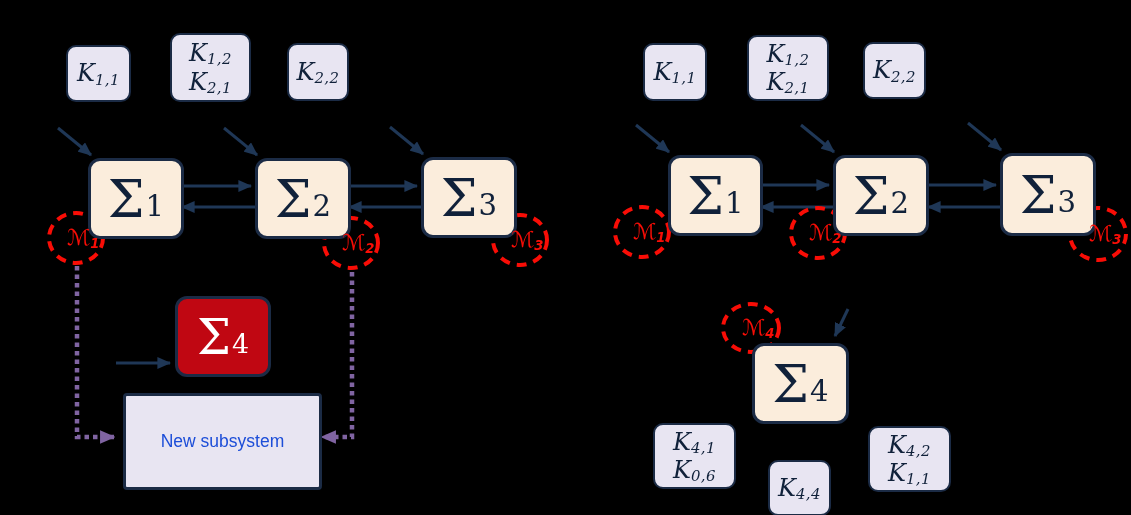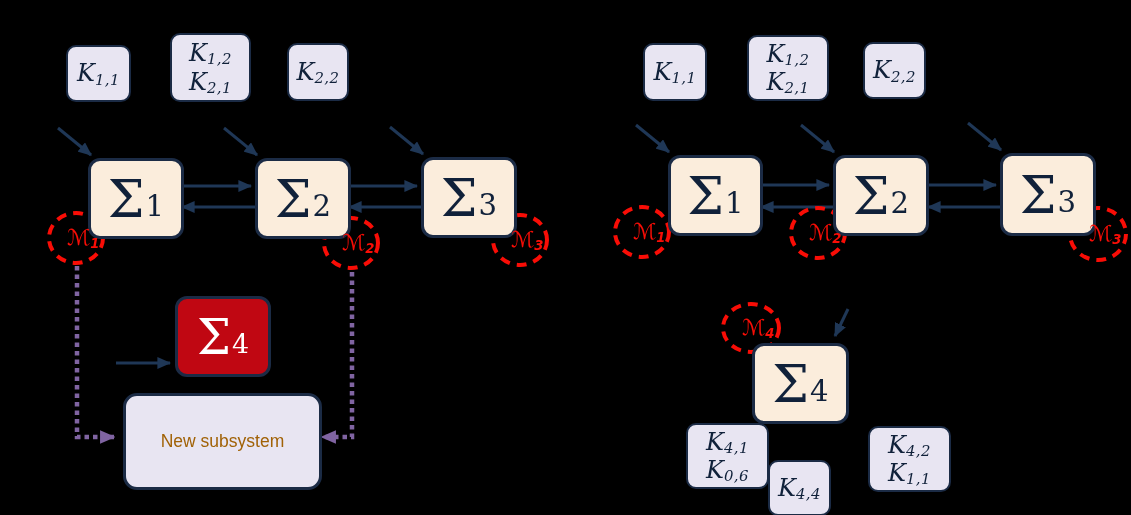--- a/index.html
+++ b/index.html
@@ -36,21 +36,21 @@
   .sigma sub{font-size:0.56em;vertical-align:baseline;position:relative;bottom:-0.28em;margin-left:1px;}
   .sigma.red{background:var(--redfill);color:#fff;}
   .mlabel{
     position:absolute;transform:translate(-50%,-50%);
     color:var(--dashred);font-size:22px;font-style:italic;line-height:1;
     font-family:"DejaVu Sans","DejaVu Serif",sans-serif;white-space:nowrap;margin-left:7px;
   }
   .mlabel sub{font-size:0.6em;vertical-align:baseline;position:relative;bottom:-0.22em;font-weight:bold;}
   .design{
     position:absolute;background:var(--lav);border:3px solid var(--navy);
-    border-radius:14px;color:#a16207;
+    border-radius:4px;color:#1d4ed8;
     display:flex;flex-direction:column;align-items:center;justify-content:center;
     font-family:"Liberation Sans","DejaVu Sans",sans-serif;
     font-size:17.5px;line-height:1.5;text-align:center;
   }
 </style>
 </head>
 <body>
 
 <div class="stage">
 
@@ -172,21 +172,21 @@
   </div>
   <div class="mlabel" style="left:751px;top:328px">
     <span>ℳ</span><sub>4</sub>
   </div>
 
   <div class="sigma" style="left:752px;top:343px;width:91px;height:75px">
     <span>Σ</span>
       <sub>4</sub>
   </div>
 
-  <div class="kbox" style="left:686px;top:423px;width:79px;height:62px">
+  <div class="kbox" style="left:653px;top:423px;width:79px;height:62px">
     <div class="ml"><span>K</span><sub>4,1</sub></div>
     <div class="ml"><span>K</span><sub>0,6</sub></div>
   </div>
   <div class="kbox" style="left:768px;top:460px;width:59px;height:52px">
     <div class="ml"><span>K</span><sub>4,4</sub></div>
   </div>
   <div class="kbox" style="left:868px;top:426px;width:79px;height:62px">
     <div class="ml"><span>K</span><sub>4,2</sub></div>
     <div class="ml"><span>K</span><sub>1,1</sub></div>
   </div>

